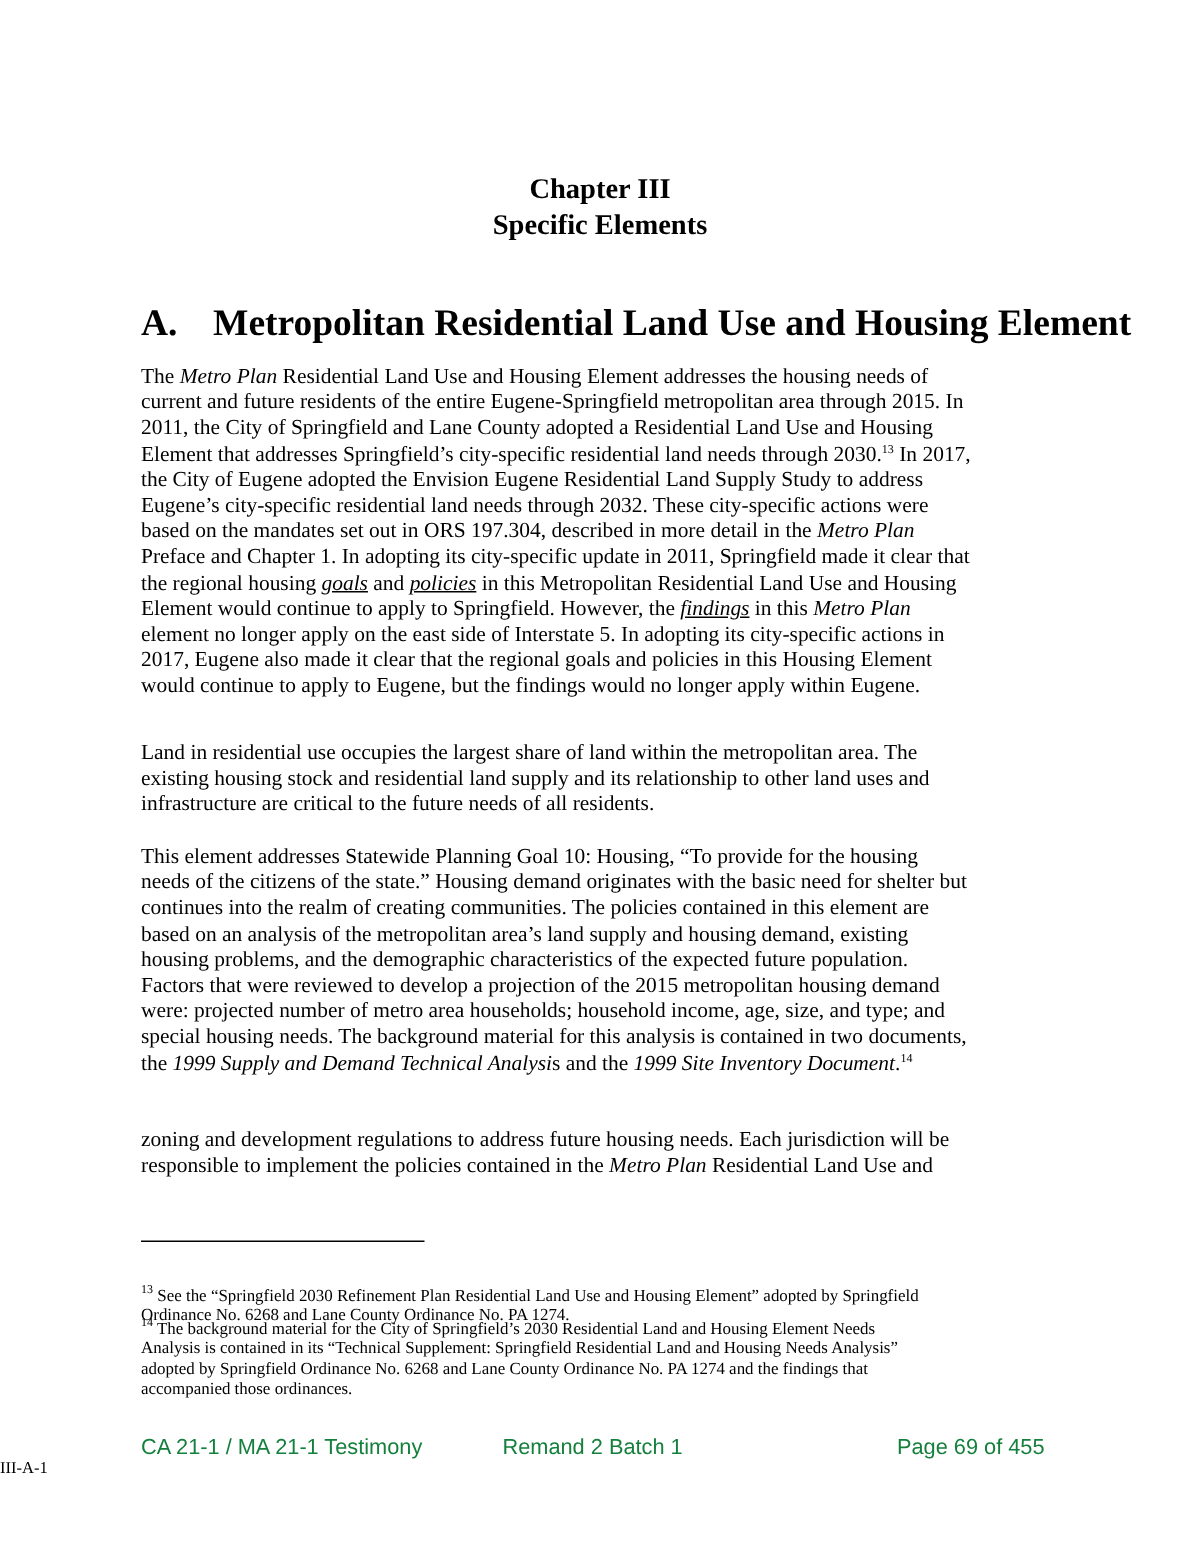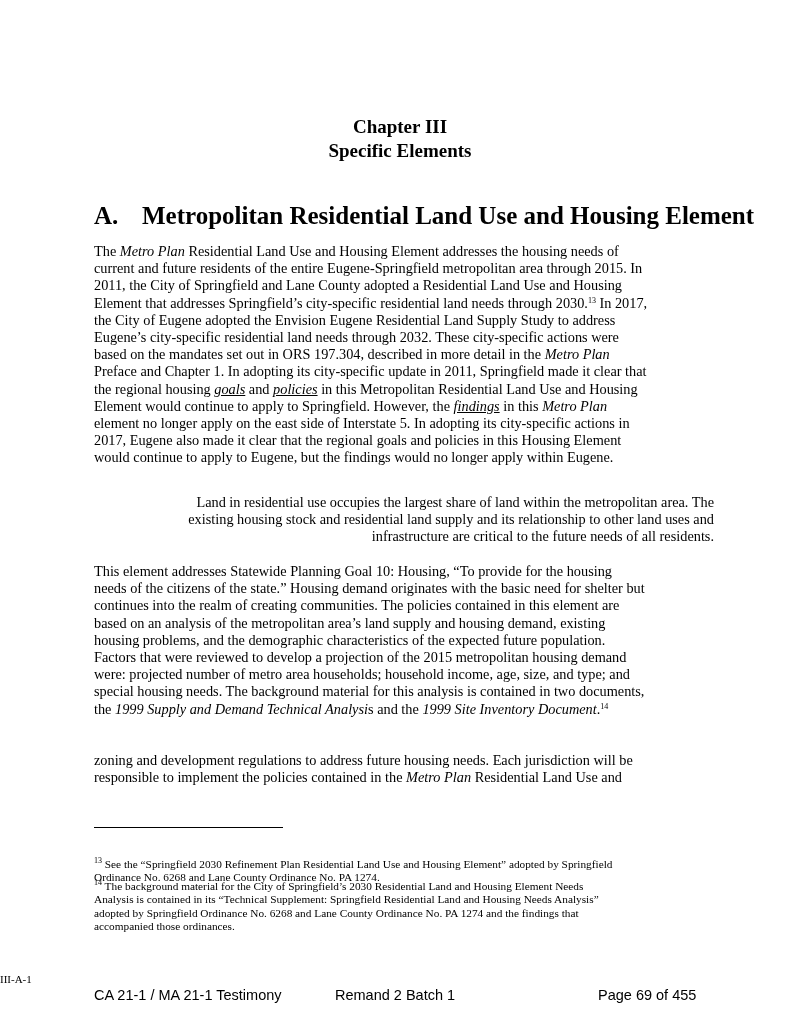--- a/index.html
+++ b/index.html
@@ -7,34 +7,34 @@
          font-family: "Liberation Serif", serif; color: #000; }
   .page { position: absolute; left: 0; top: 0; width: 800px; height: 1035px; }
   .chapter { position: absolute; left: 0; width: 800px; text-align: center;
              font-weight: bold; font-size: 19px; line-height: 24px; }
   .ch1 { top: 115px; }
   .ch2 { top: 139px; }
   .section-head { position: absolute; left: 94px; top: 204px; font-weight: bold; font-size: 25px; line-height: 24px; }
   .section-head .letter { display: inline-block; width: 48px; }
   .para { position: absolute; left: 94px; width: 620px; font-size: 14.3px; line-height: 17.2px; }
   .p1 { top: 243px; }
-  .p2 { top: 494px; text-align: right; }
+  .p2 { top: 494px; }
   .p3 { top: 563px; }
   .p4 { top: 752px; }
   .para .line { white-space: nowrap; display: block; }
   .it { font-style: italic; margin-top: 28px; }
   .ul { font-style: italic; text-decoration: underline; }
   sup.fn { font-size: 8px; vertical-align: 5px; line-height: 0; }
   .fn-rule { position: absolute; left: 94px; top: 827px; width: 189px; height: 1px; background: #000; }
   .footnote { position: absolute; left: 94px; width: 620px; font-size: 11.3px; line-height: 13.4px; }
   .fn13 { top: 836px; margin-top: 22px; }
   .fn14 { top: 880px; }
   .footnote .line { white-space: nowrap; display: block; }
   .page-num { position: absolute; left: 0; width: 800px; top: 973px; text-align: left; font-size: 11px; line-height: 13px; }
-  .stamp { position: absolute; top: 987px; font-family: "Liberation Sans", sans-serif; font-size: 14.5px; line-height: 17px; color: #000000; }
+  .stamp { position: absolute; top: 957px; font-family: "Liberation Sans", sans-serif; font-size: 14.5px; line-height: 17px; color: #15803d; }
   .stamp-left { left: 94px; }
   .stamp-mid { left: 335px; }
   .stamp-right { left: 598px; }
 </style>
 </head>
 <body>
 
 <div class="page">
 
   <div class="chapter ch1">Chapter III</div>

